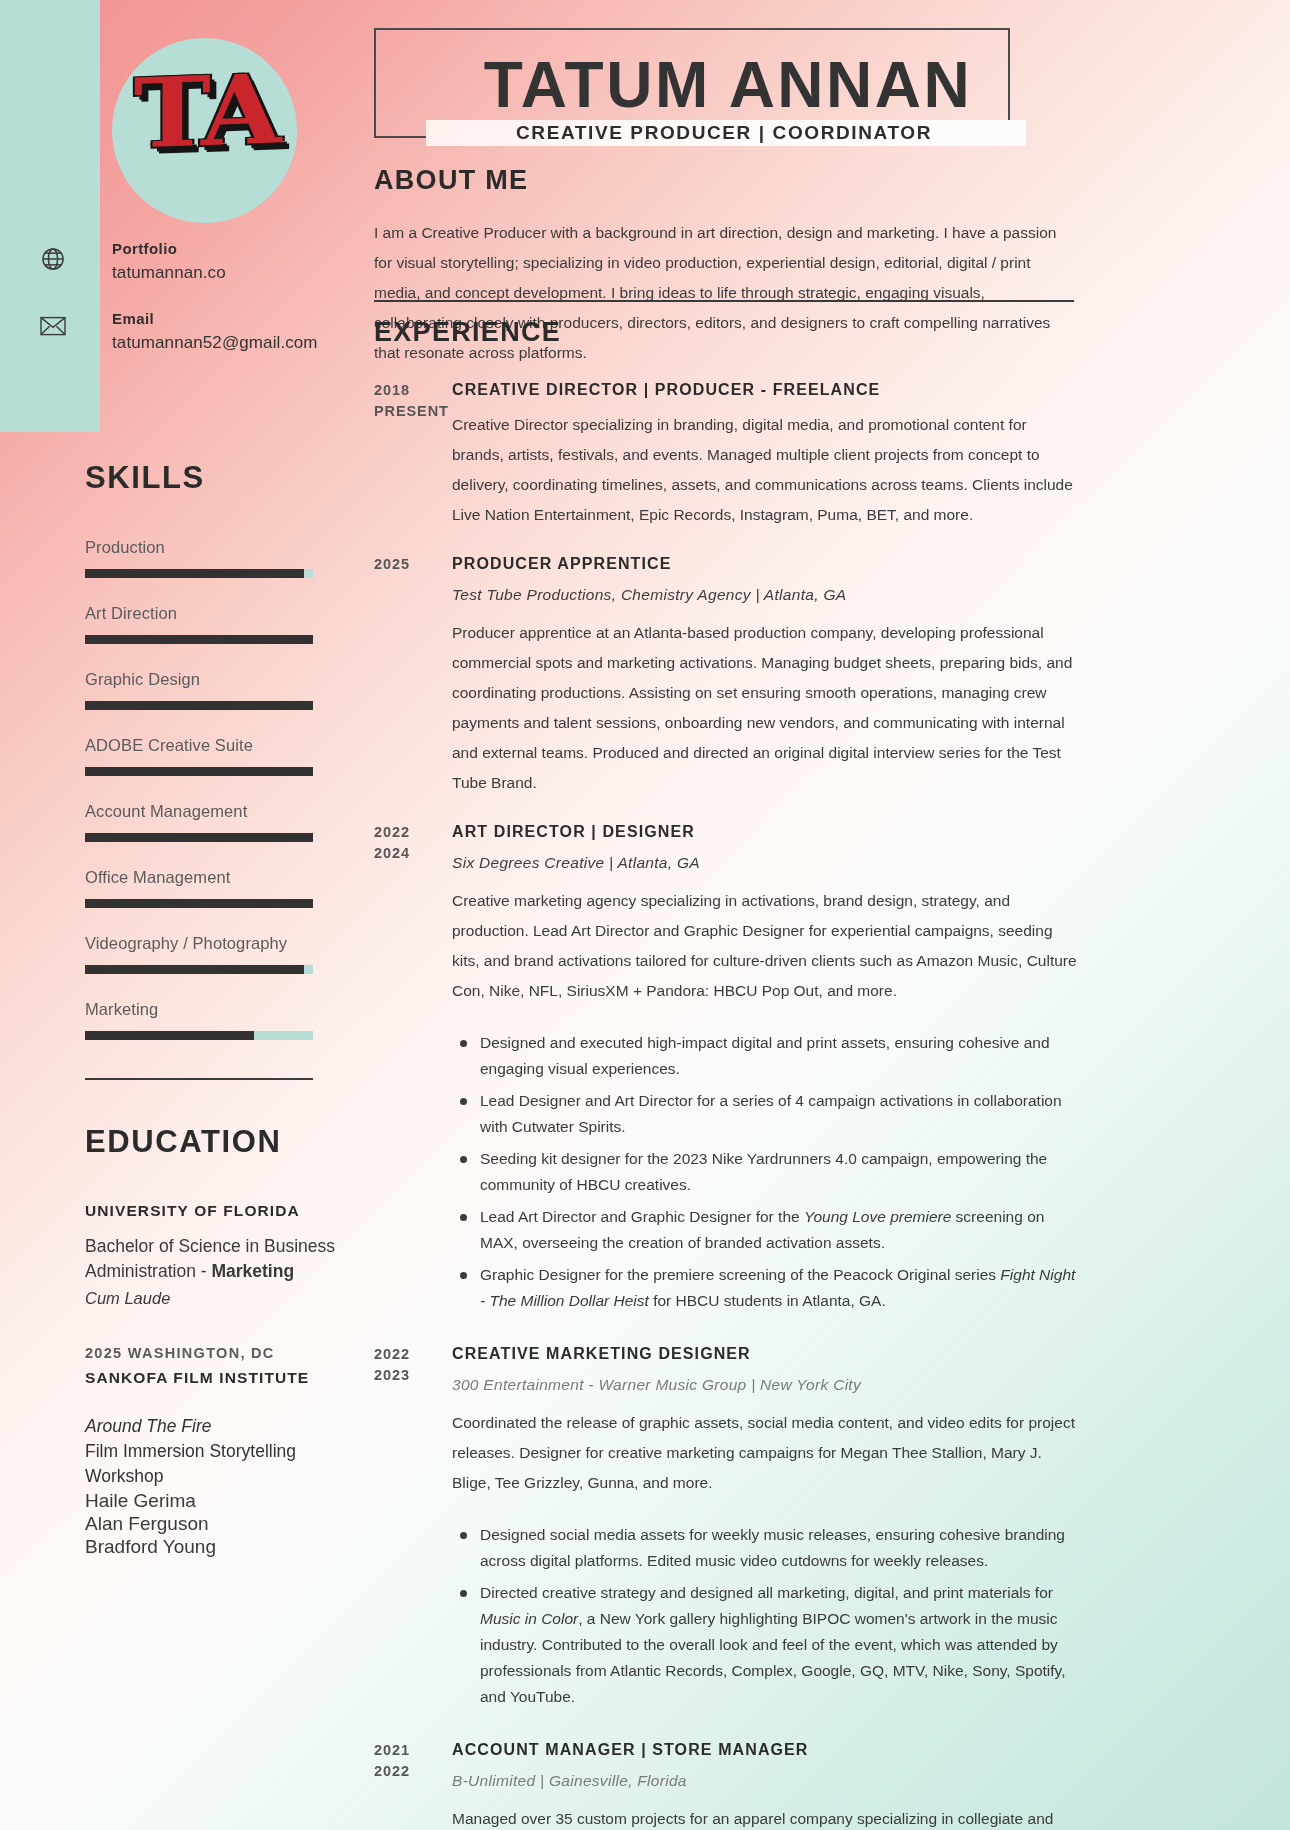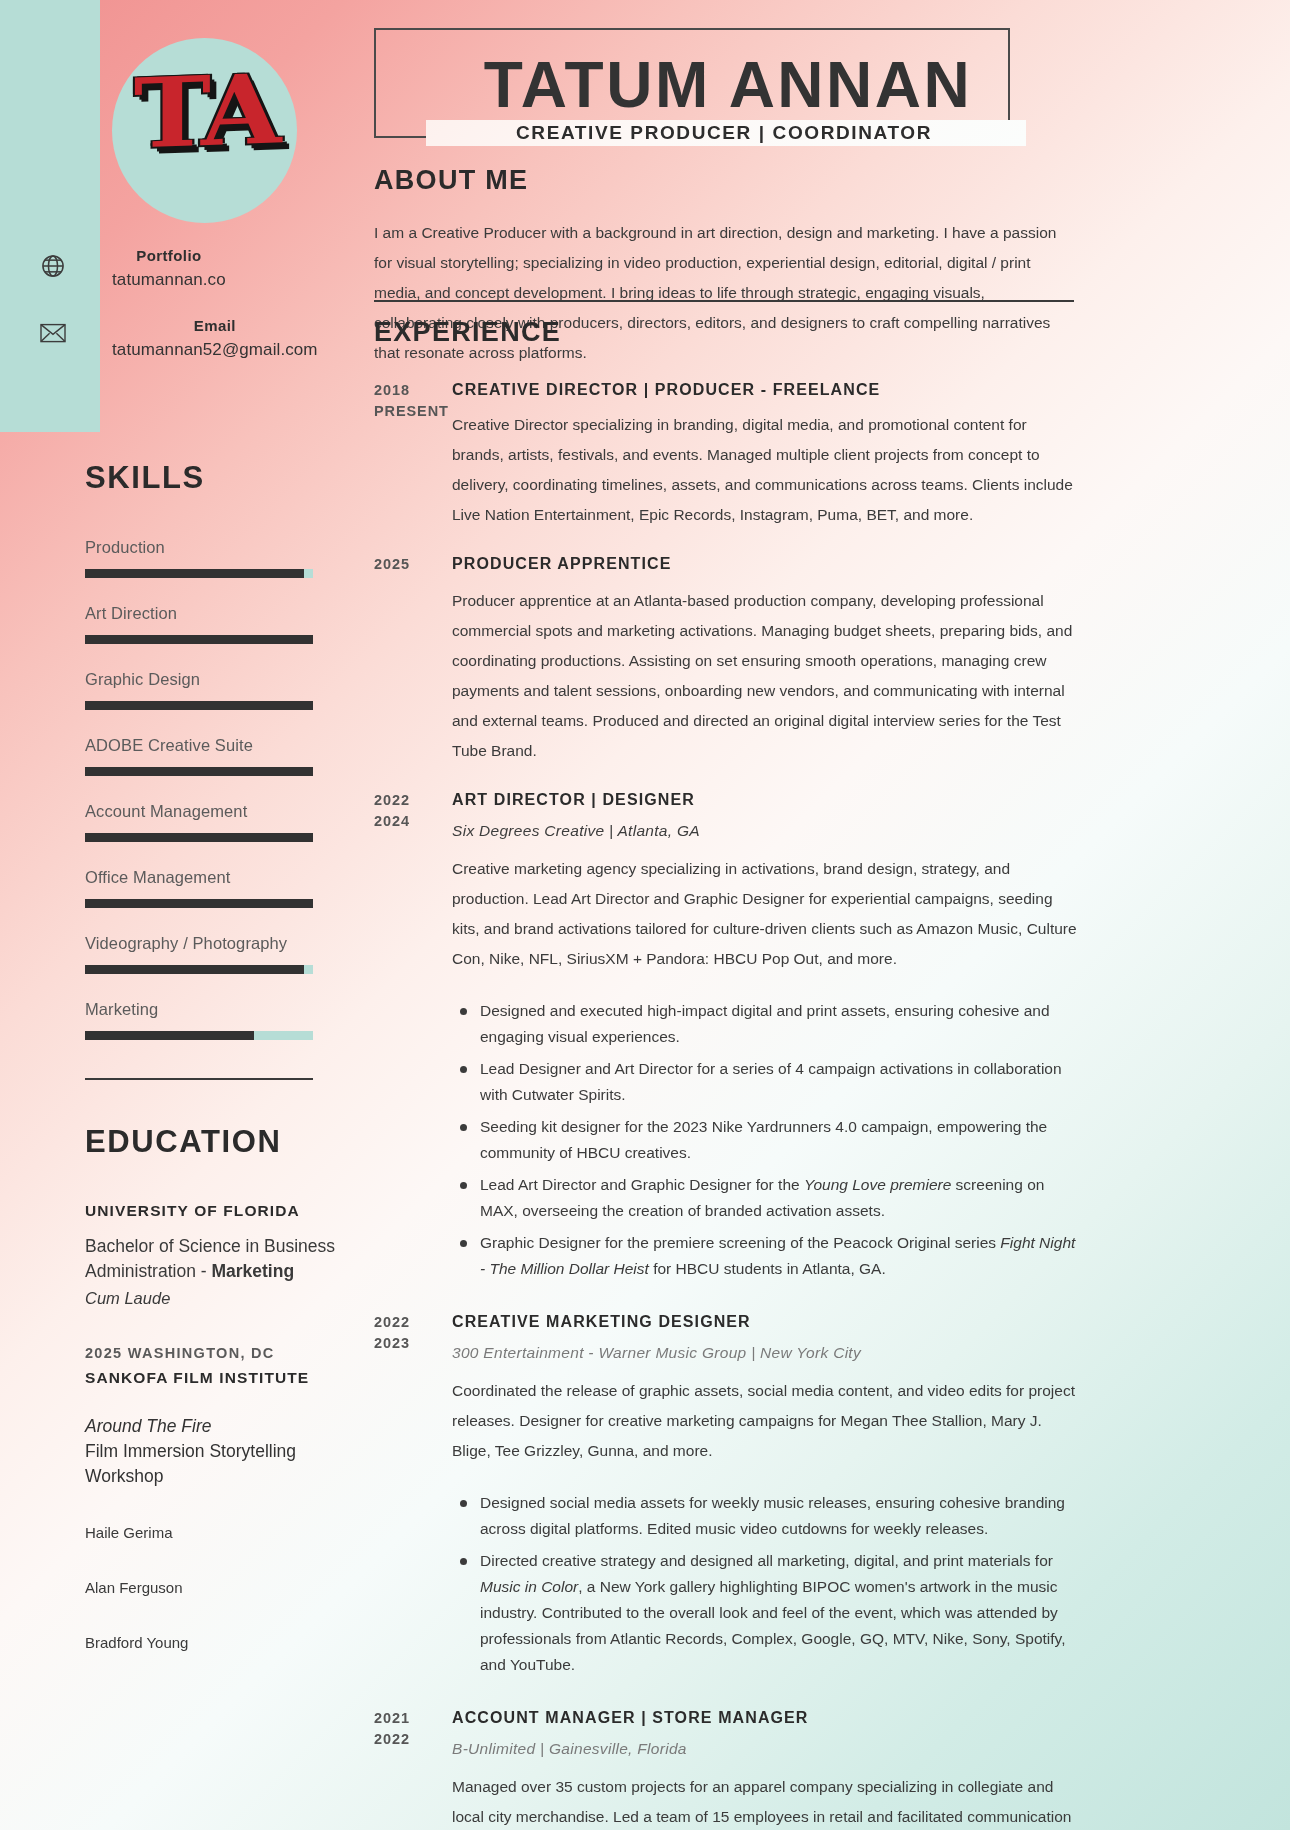--- a/index.html
+++ b/index.html
@@ -66,21 +66,21 @@
     text-shadow:
       4px 5px 0 #151515,
       -2px -1px 0 #151515,
       2px -1px 0 #151515,
       -2px 2px 0 #151515,
       6px 7px 0 #151515;
     transform: skewY(-2deg) scaleX(1.08);
   }
 
   
-  #contact { position: absolute; left: 40px; top: 245px; width: 310px; text-align: center; }
+  #contact { position: absolute; left: 40px; top: 238px; width: 310px; }
   .contact-row { display: flex; align-items: flex-start; margin-bottom: 22px; }
   .contact-icon {
     width: 40px; min-width: 40px; padding-top: 8px;
     color: #3c3c3c;
   }
   .contact-icon svg { display: block; }
   .contact-text { padding-left: 32px; }
   .contact-label {
     font-size: 15px; font-weight: 700; color: #2f2f2f;
     letter-spacing: 0.4px; line-height: 22px;
@@ -137,21 +137,21 @@
     font-size: 15.5px; font-weight: 700; color: #2b2b2b;
     letter-spacing: 1.1px; margin-bottom: 27px;
   }
   .edu-course-title {
     font-size: 17.5px; font-style: italic; color: #333; line-height: 25px;
   }
   .edu-course-sub {
     font-size: 17.5px; color: #333; line-height: 25px;
   }
   .edu-person {
-    font-size: 15px; color: #3a3a3a; line-height: 23px; margin-top: 32px;
+    font-size: 19px; color: #3a3a3a; line-height: 23px;
   }
 
   
   #main { position: absolute; left: 374px; top: 0; width: 916px; }
 
   #name-box {
     position: absolute; left: 0; top: 28px;
     width: 636px; height: 110px;
     border: 2px solid #4a4a4a;
   }
@@ -391,20 +391,21 @@
               <div class="exp-role">CREATIVE DIRECTOR | PRODUCER - FREELANCE</div>
               <div class="exp-desc">Creative Director specializing in branding, digital media, and promotional content for brands, artists, festivals, and events. Managed multiple client projects from concept to delivery, coordinating timelines, assets, and communications across teams. Clients include Live Nation Entertainment, Epic Records, Instagram, Puma, BET, and more.</div>
             </div>
           </div>
           <div class="exp-item">
             <div class="exp-dates">
               <div>2025</div>
             </div>
             <div class="exp-body">
               <div class="exp-role">PRODUCER APPRENTICE</div>
+              <div class="exp-company">Test Tube Productions, Chemistry Agency  |  Atlanta, GA</div>
               <div class="exp-desc tight">Producer apprentice at an Atlanta-based production company, developing professional commercial spots and marketing activations. Managing budget sheets, preparing bids, and coordinating productions. Assisting on set ensuring smooth operations, managing crew payments and talent sessions, onboarding new vendors, and communicating with internal and external teams. Produced and directed an original digital interview series for the Test Tube Brand.</div>
             </div>
           </div>
           <div class="exp-item">
             <div class="exp-dates">
               <div>2022</div>
               <div>2024</div>
             </div>
             <div class="exp-body">
               <div class="exp-role">ART DIRECTOR | DESIGNER</div>

